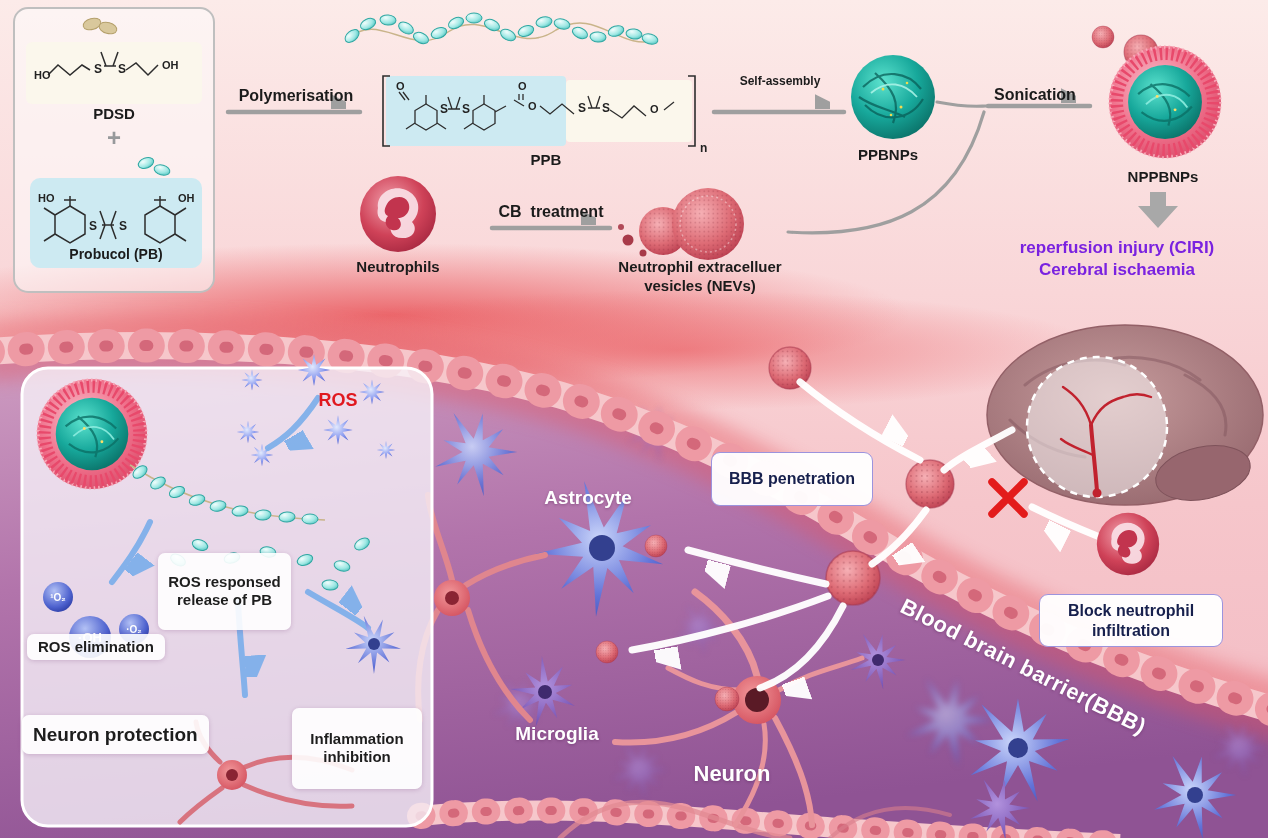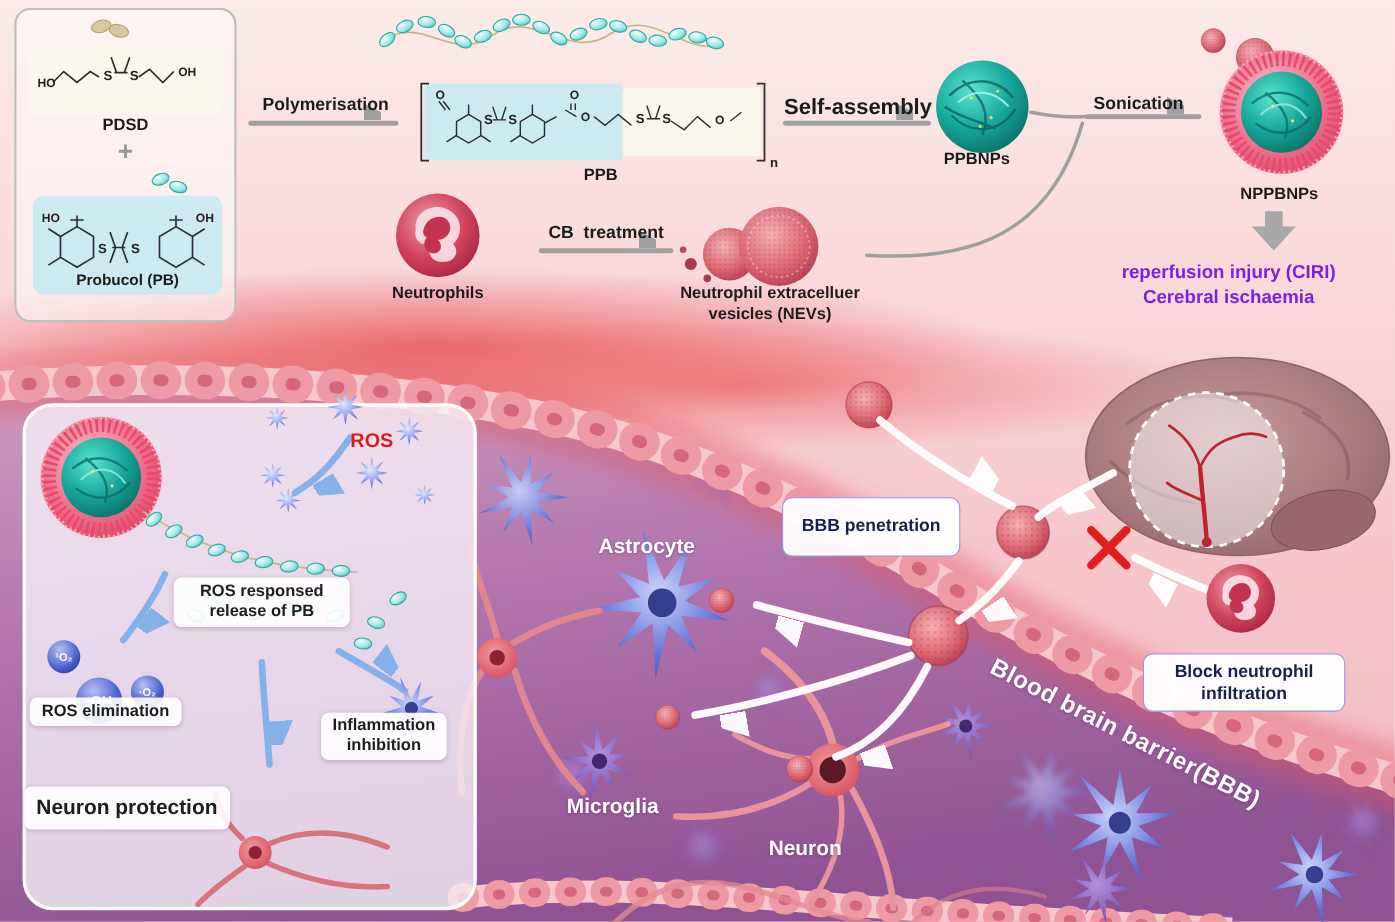--- a/index.html
+++ b/index.html
@@ -417,22 +417,22 @@
   <use href="#npp" transform="translate(1165,102) scale(1.12)"></use>
 
   <polygon points="1150,192 1166,192 1166,206 1178,206 1158,228 1138,206 1150,206" fill="#a8a8a8"></polygon>
 </svg>
 
 <div class="lbl" style="left:74px;top:105px;width:80px;font-size:15px">PDSD</div>
 <div class="lbl gray" style="left:94px;top:124px;width:40px;font-size:24px">+</div>
 <div class="lbl" style="left:46px;top:246px;width:140px;font-size:14px">Probucol (PB)</div>
 <div class="lbl" style="left:221px;top:86px;width:150px;font-size:16px">Polymerisation</div>
 <div class="lbl" style="left:506px;top:151px;width:80px;font-size:15px">PPB</div>
-<div class="lbl" style="left:710px;top:86px;width:140px;font-size:20px">Self-assembly</div>
-<div class="lbl" style="left:838px;top:136px;width:100px;font-size:15px">PPBNPs</div>
+<div class="lbl" style="left:710px;top:74px;width:140px;font-size:12px">Self-assembly</div>
+<div class="lbl" style="left:838px;top:146px;width:100px;font-size:15px">PPBNPs</div>
 <div class="lbl" style="left:975px;top:85px;width:120px;font-size:16px">Sonication</div>
 <div class="lbl" style="left:1108px;top:168px;width:110px;font-size:15px">NPPBNPs</div>
 <div class="lbl purple" style="left:982px;top:237px;width:270px;font-size:17px;line-height:22px">
   <div>reperfusion injury (CIRI)</div>
   <div>Cerebral ischaemia</div>
 </div>
 <div class="lbl" style="left:343px;top:258px;width:110px;font-size:15px">Neutrophils</div>
 <div class="lbl" style="left:481px;top:202px;width:140px;font-size:16px;white-space:pre">CB  treatment</div>
 <div class="lbl" style="left:595px;top:257px;width:210px;font-size:15px;line-height:19px">
   <div>Neutrophil extracelluer</div>
@@ -441,27 +441,27 @@
 
 <div class="box-lbl" style="left:711px;top:452px;width:160px;font-size:16px;padding:16px 0">BBB penetration</div>
 <div class="box-lbl" style="left:1039px;top:594px;width:150px;font-size:16px;padding:6px 16px">
   <div>Block neutrophil</div>
   <div>infiltration</div>
 </div>
 <div class="wht" style="left:902px;top:592px;font-size:22px;white-space:nowrap;
      transform:rotate(27deg);transform-origin:left center;letter-spacing:.5px">Blood brain barrier(BBB)</div>
 <div class="wht" style="left:528px;top:487px;width:120px;font-size:19px">Astrocyte</div>
 <div class="wht" style="left:497px;top:723px;width:120px;font-size:19px">Microglia</div>
-<div class="wht" style="left:682px;top:761px;width:100px;font-size:19px">Neuron</div>
+<div class="wht" style="left:682px;top:761px;width:100px;font-size:22px">Neuron</div>
 
 <div class="lbl red" style="left:308px;top:390px;width:60px;font-size:18px">ROS</div>
-<div class="pill" style="left:158px;top:525px;width:160px;font-size:15px;padding:4px 0">
+<div class="pill" style="left:158px;top:553px;width:133px;font-size:15px;padding:20px 0">
   <div>ROS responsed</div>
   <div>release of PB</div>
 </div>
 <div class="pill" style="left:27px;top:634px;font-size:15px;padding:4px 11px">ROS elimination</div>
 <div class="pill" style="left:22px;top:715px;font-size:19px;padding:8px 11px">Neuron protection</div>
-<div class="pill" style="left:292px;top:648px;width:114px;font-size:15px;padding:3px 0">
+<div class="pill" style="left:292px;top:708px;width:130px;font-size:15px;padding:22px 0">
   <div>Inflammation</div>
   <div>inhibition</div>
 </div>
 
 </div>
 
 </body></html>

